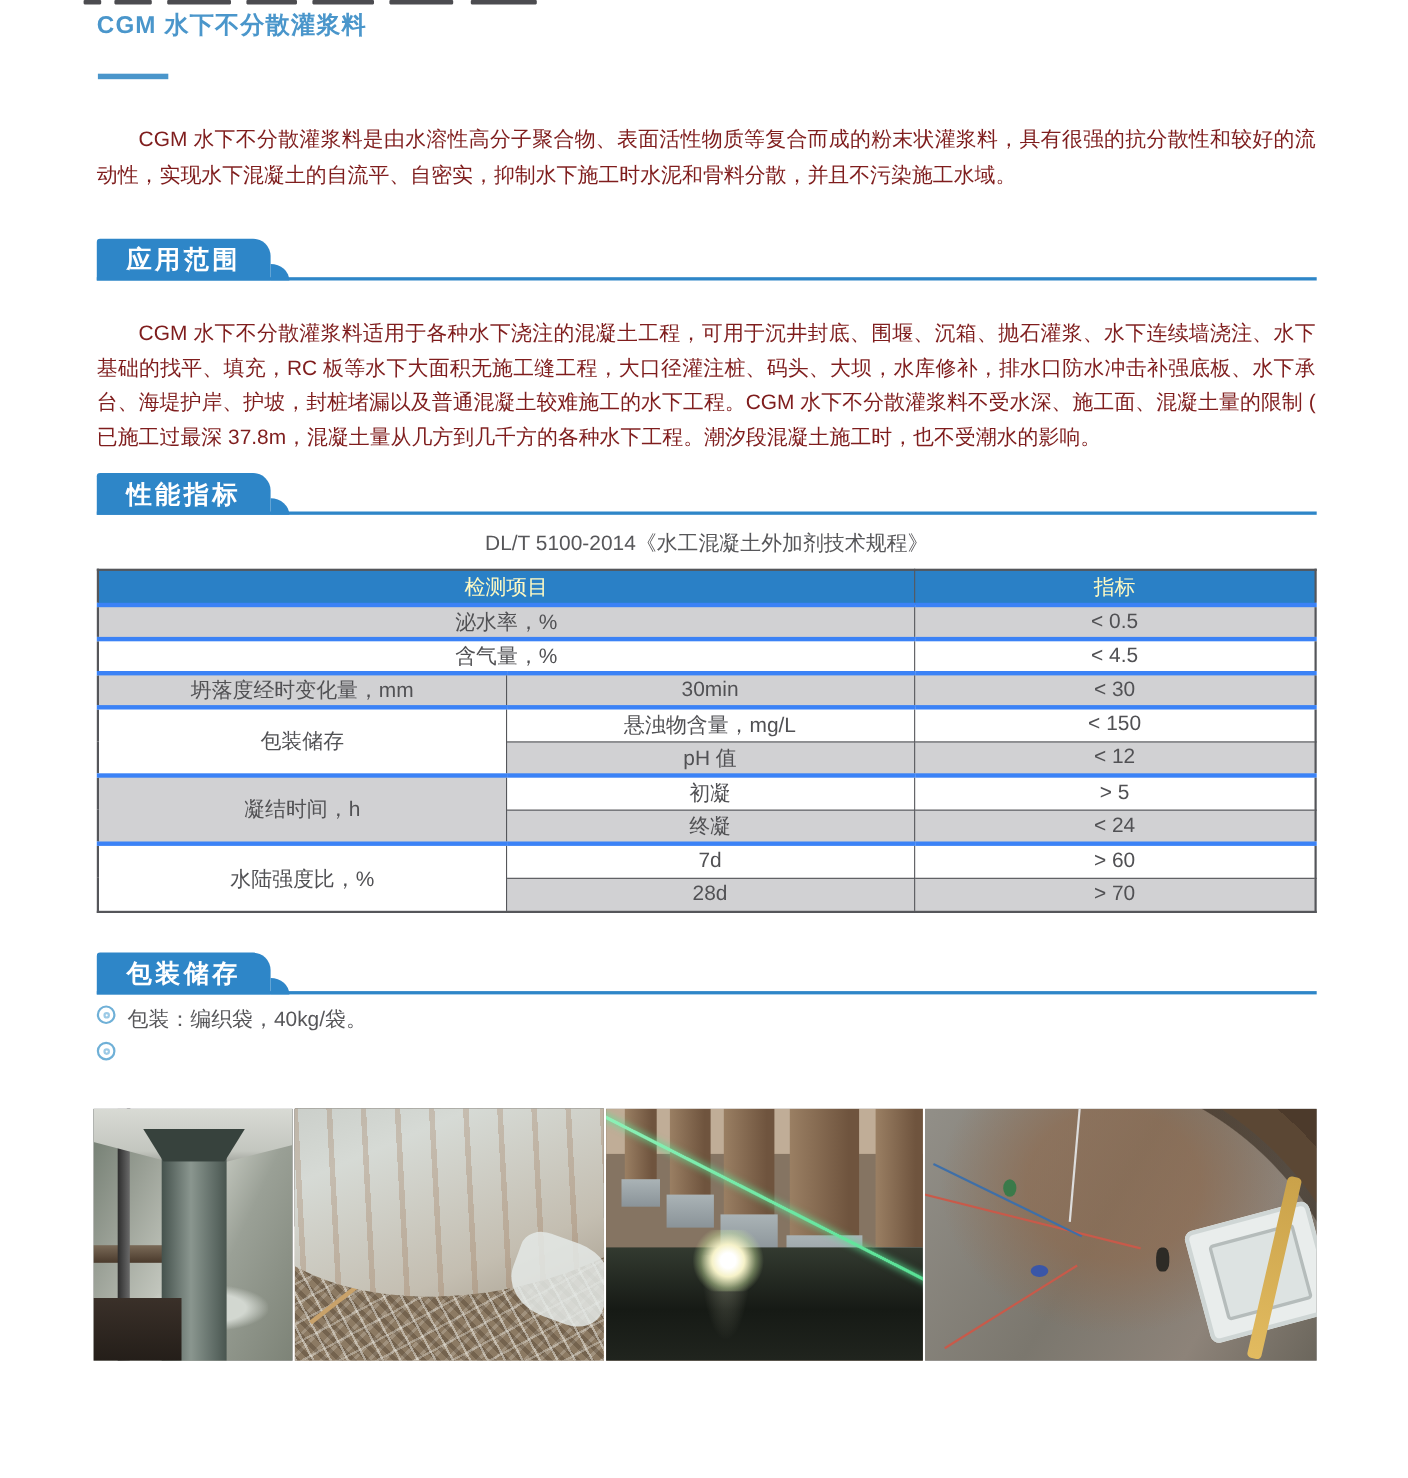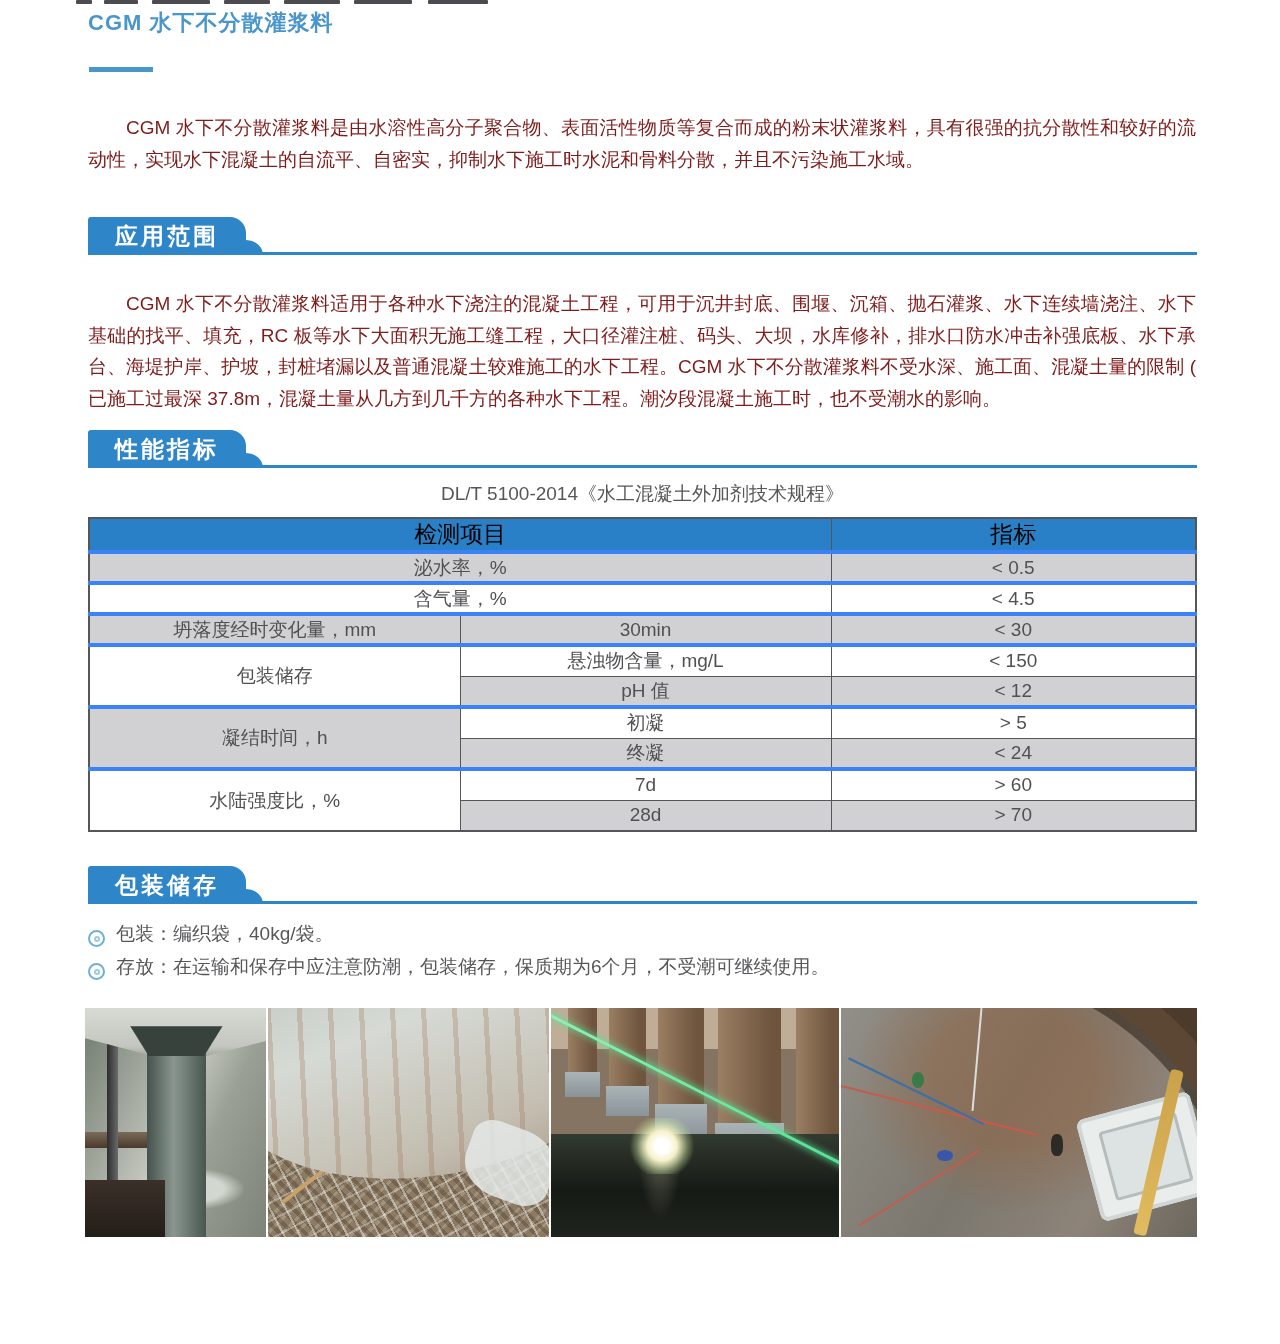--- a/index.html
+++ b/index.html
@@ -60,30 +60,30 @@
   }
   .spec-table col.c1 { width:371px; }
   .spec-table col.c2 { width:371px; }
   .spec-table col.c3 { width:365px; }
   .spec-table th, .spec-table td {
     border:1px solid #55565a; text-align:center; vertical-align:middle;
     height:31px; padding:0 6px; font-weight:normal;
   }
   .spec-table { border:2px solid #55565a; }
   .spec-table thead th {
-    background:#2a80c6; color:#000000; height:32px; font-size:23px;
+    background:#2a80c6; color:#fef9c3; height:32px; font-size:19px;
   }
   .spec-table tr.sep-dark td { border-top:4px solid #3b82f6; }
   .spec-table tr.sep-light td { border-top:1px solid #9c9c9e; }
   .bg-gray { background:#d1d1d3; }
   .bg-white { background:#ffffff; }
 
   
   .bullets { position:absolute; left:88px; top:914px; width:1109px; list-style:none; }
-  .bullets li { display:flex; align-items:flex-end; gap:11px; height:33px; font-size:19px; color:#57575a; }
+  .bullets li { display:flex; align-items:flex-start; gap:11px; height:33px; font-size:19px; color:#57575a; }
   .ring-icon {
     width:17px; height:17px; border:2px solid #6fb0d7; border-radius:50%;
     display:flex; align-items:center; justify-content:center; flex:0 0 auto;
   }
   .ring-icon i { display:block; width:6px; height:6px; border:2px solid #9ccae6; border-radius:50%; }
 
   
   .photos { position:absolute; left:85px; top:1008px; height:229px; display:flex; gap:2px; }
   .photo { position:relative; height:229px; overflow:hidden; background:#888; }
   .photo * { position:absolute; }
@@ -233,21 +233,20 @@
   <li>
     <span class="ring-icon">
         <i></i>
       </span>
     <span>包装：编织袋，40kg/袋。</span>
   </li>
   <li>
     <span class="ring-icon">
         <i></i>
       </span>
-    <span>存放：在运输和保存中应注意防潮，包装储存，保质期为6个月，不受潮可继续使用。</span>
   </li>
 </ul>
 
 <div class="photos">
 
   <div class="photo p1">
     <div class="p1-water"></div>
     <div class="p1-cable" style="left:0;top:12%;width:60%;transform:rotate(18deg);"></div>
     <div class="p1-cable" style="left:8%;top:6%;width:40%;transform:rotate(40deg);"></div>
     <div class="p1-rail"></div>

